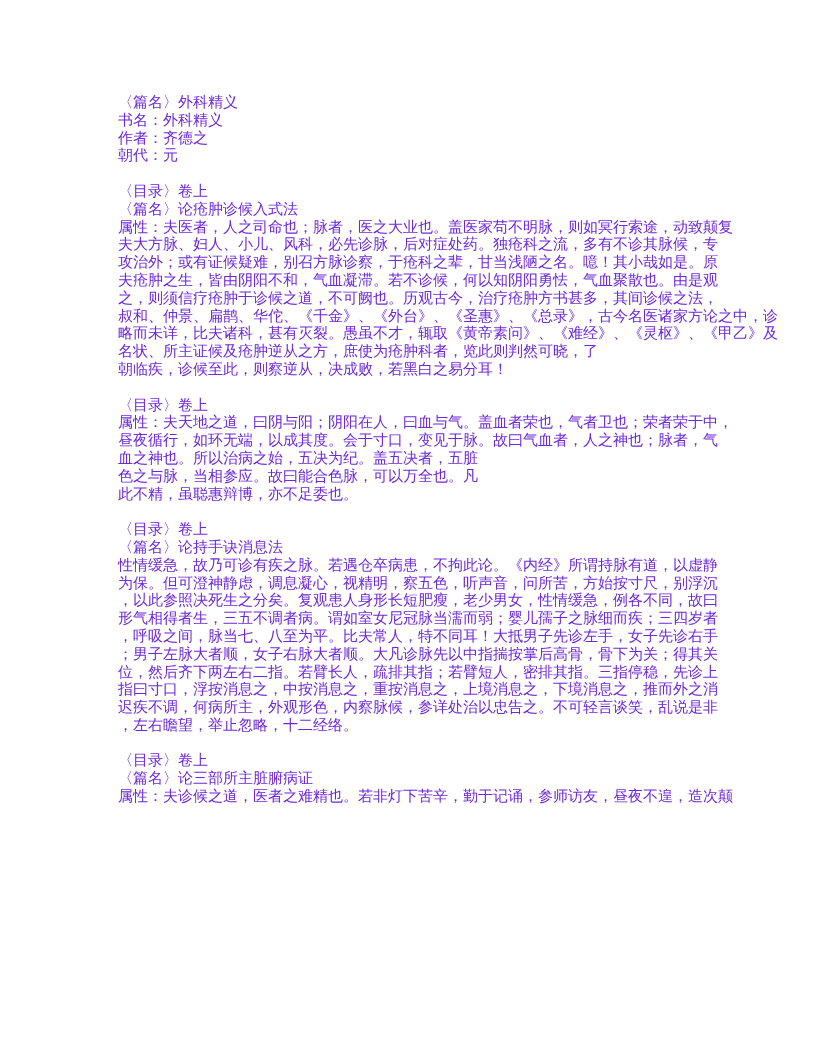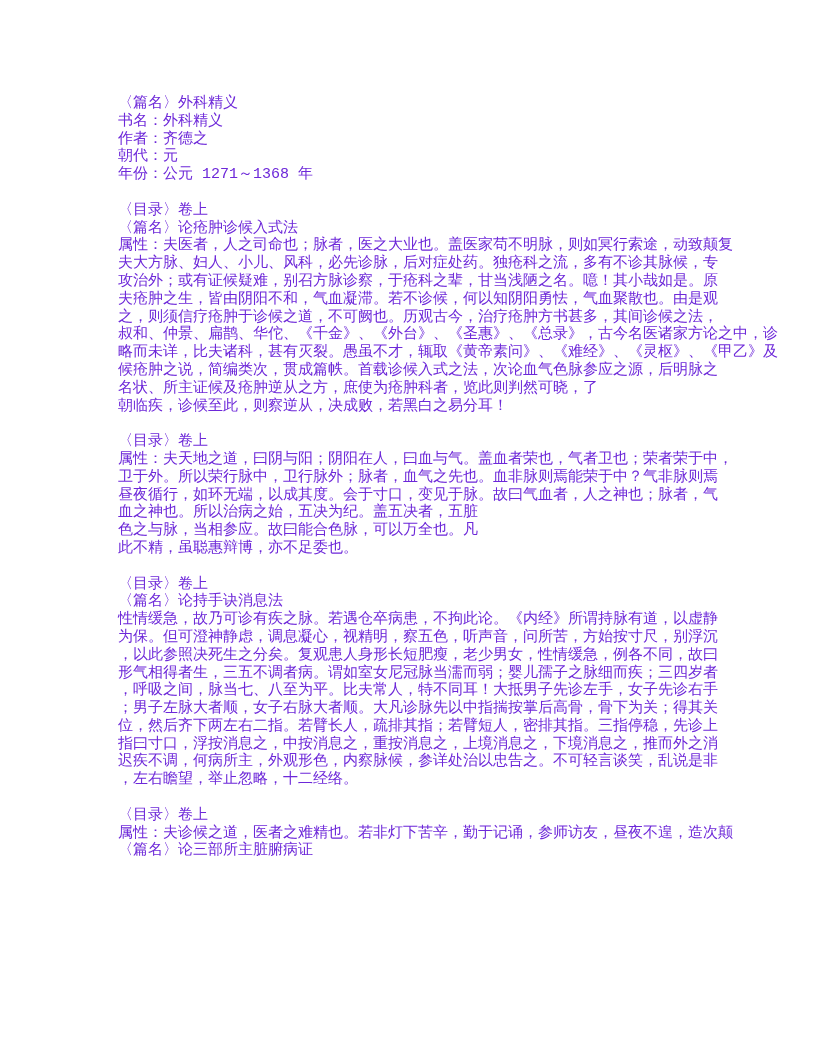--- a/index.html
+++ b/index.html
@@ -18,43 +18,40 @@
   .blank { height: 17.8px; }
 </style>
 </head>
 <body>
 
 <div class="page">
   <div class="line">〈篇名〉外科精义</div>
   <div class="line">书名：外科精义</div>
   <div class="line">作者：齐德之</div>
   <div class="line">朝代：元</div>
-  <div class="line">年份：公元 1271～1368 年</div>
   <div class="blank"></div>
 
   <div>
     <div class="line">〈目录〉卷上</div>
     <div class="line">〈篇名〉论疮肿诊候入式法</div>
     <div class="line">属性：夫医者，人之司命也；脉者，医之大业也。盖医家苟不明脉，则如冥行索途，动致颠复</div>
     <div class="line">夫大方脉、妇人、小儿、风科，必先诊脉，后对症处药。独疮科之流，多有不诊其脉候，专</div>
     <div class="line">攻治外；或有证候疑难，别召方脉诊察，于疮科之辈，甘当浅陋之名。噫！其小哉如是。原</div>
     <div class="line">夫疮肿之生，皆由阴阳不和，气血凝滞。若不诊候，何以知阴阳勇怯，气血聚散也。由是观</div>
     <div class="line">之，则须信疗疮肿于诊候之道，不可阙也。历观古今，治疗疮肿方书甚多，其间诊候之法，</div>
     <div class="line">叔和、仲景、扁鹊、华佗、《千金》、《外台》、《圣惠》、《总录》，古今名医诸家方论之中，诊</div>
     <div class="line">略而未详，比夫诸科，甚有灭裂。愚虽不才，辄取《黄帝素问》、《难经》、《灵枢》、《甲乙》及</div>
-    <div class="line">候疮肿之说，简编类次，贯成篇帙。首载诊候入式之法，次论血气色脉参应之源，后明脉之</div>
     <div class="line">名状、所主证候及疮肿逆从之方，庶使为疮肿科者，览此则判然可晓，了</div>
     <div class="line">朝临疾，诊候至此，则察逆从，决成败，若黑白之易分耳！</div>
   </div>
   <div class="blank"></div>
 
   <div>
     <div class="line">〈目录〉卷上</div>
     <div class="line">属性：夫天地之道，曰阴与阳；阴阳在人，曰血与气。盖血者荣也，气者卫也；荣者荣于中，</div>
-    <div class="line">卫于外。所以荣行脉中，卫行脉外；脉者，血气之先也。血非脉则焉能荣于中？气非脉则焉</div>
     <div class="line">昼夜循行，如环无端，以成其度。会于寸口，变见于脉。故曰气血者，人之神也；脉者，气</div>
     <div class="line">血之神也。所以治病之始，五决为纪。盖五决者，五脏</div>
     <div class="line">色之与脉，当相参应。故曰能合色脉，可以万全也。凡</div>
     <div class="line">此不精，虽聪惠辩博，亦不足委也。</div>
   </div>
   <div class="blank"></div>
 
   <div>
     <div class="line">〈目录〉卷上</div>
     <div class="line">〈篇名〉论持手诀消息法</div>
@@ -66,16 +63,16 @@
     <div class="line">；男子左脉大者顺，女子右脉大者顺。大凡诊脉先以中指揣按掌后高骨，骨下为关；得其关</div>
     <div class="line">位，然后齐下两左右二指。若臂长人，疏排其指；若臂短人，密排其指。三指停稳，先诊上</div>
     <div class="line">指曰寸口，浮按消息之，中按消息之，重按消息之，上境消息之，下境消息之，推而外之消</div>
     <div class="line">迟疾不调，何病所主，外观形色，内察脉候，参详处治以忠告之。不可轻言谈笑，乱说是非</div>
     <div class="line">，左右瞻望，举止忽略，十二经络。</div>
   </div>
   <div class="blank"></div>
 
   <div>
     <div class="line">〈目录〉卷上</div>
+    <div class="line">〈篇名〉论三部所主脏腑病证</div>
     <div class="line">属性：夫诊候之道，医者之难精也。若非灯下苦辛，勤于记诵，参师访友，昼夜不遑，造次颠</div>
-    <div class="line">〈篇名〉论三部所主脏腑病证</div>
   </div>
 </div>
 
 </body></html>

